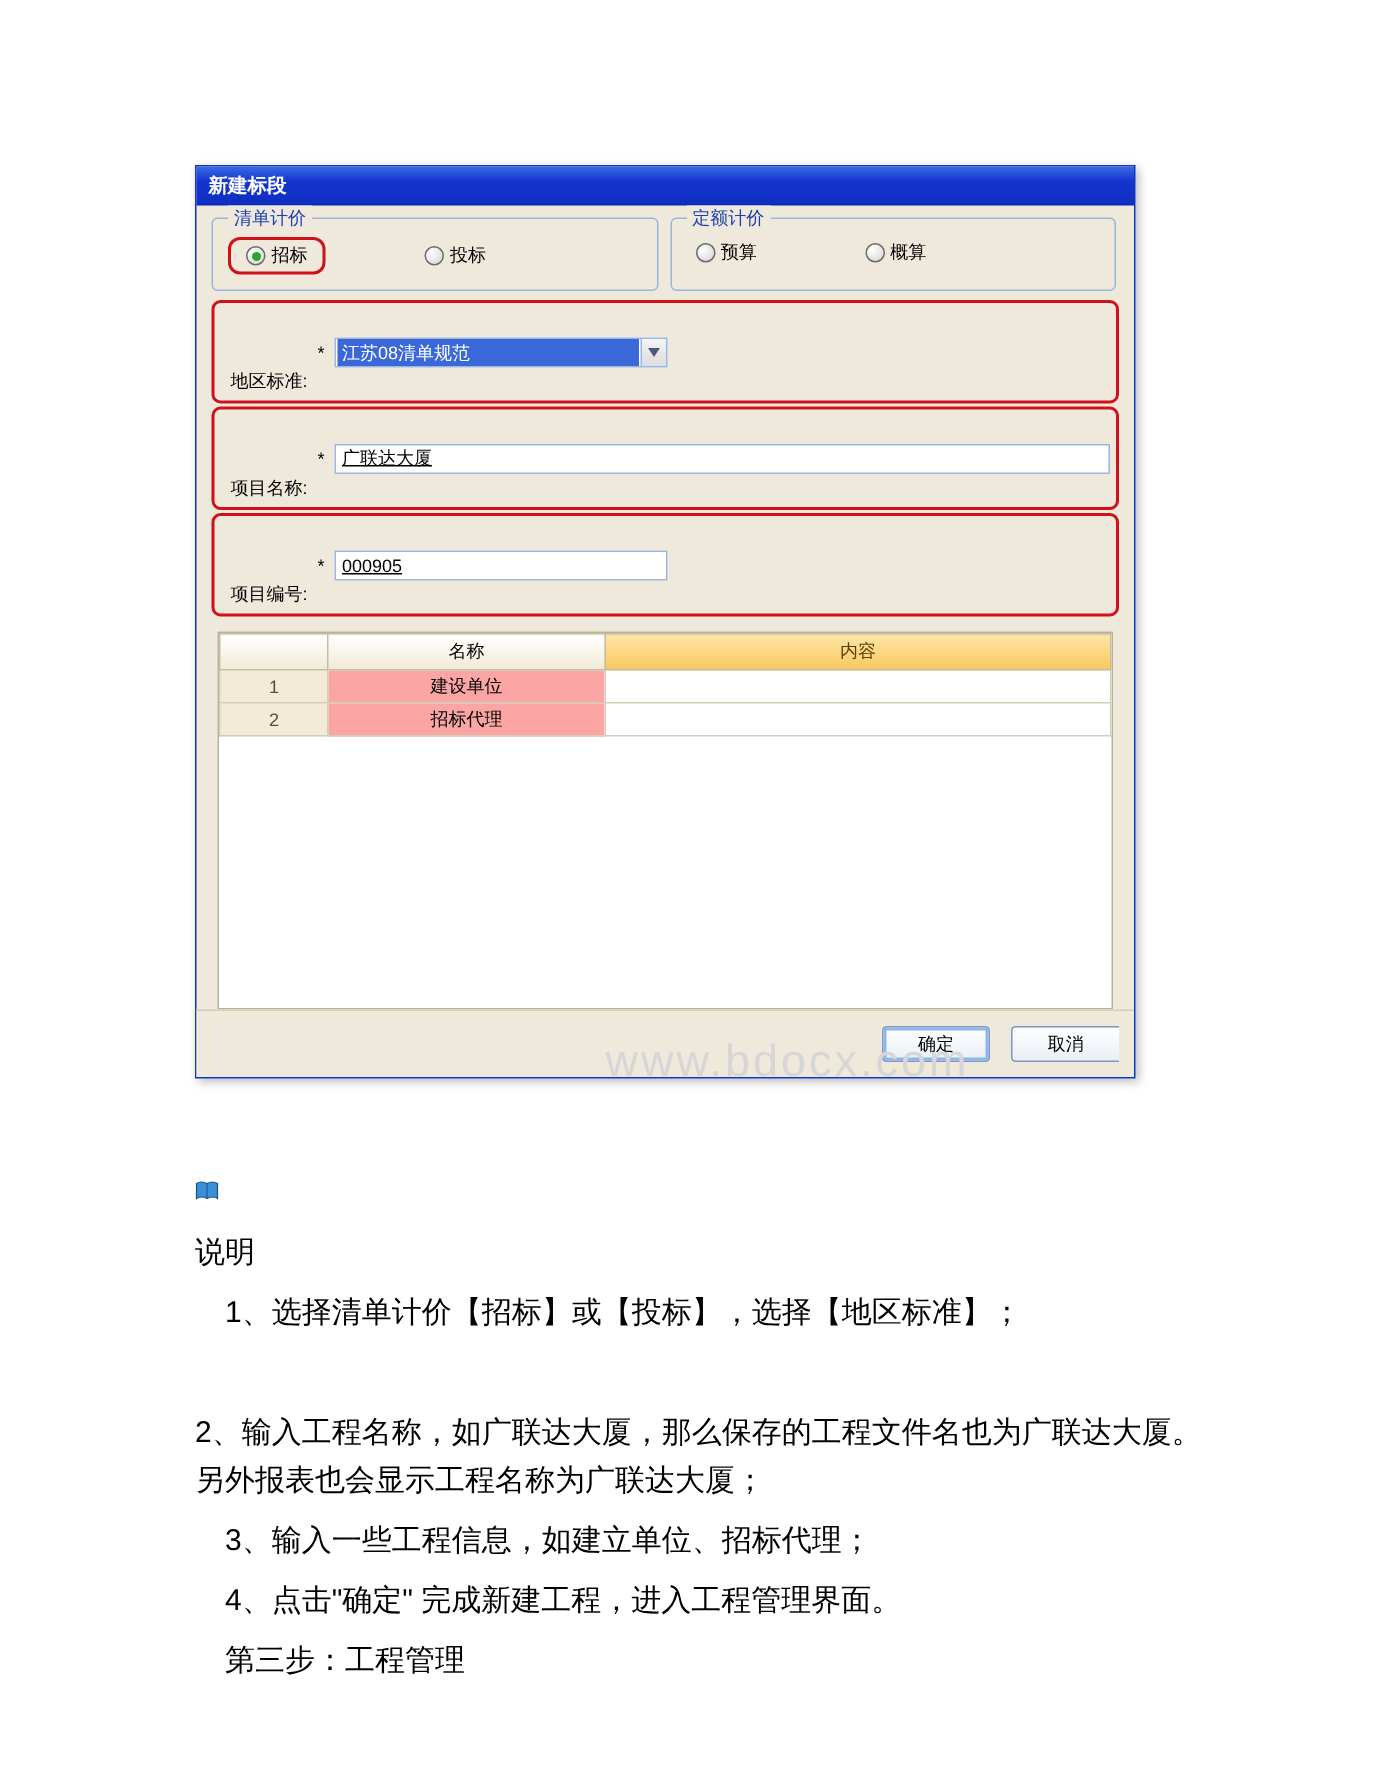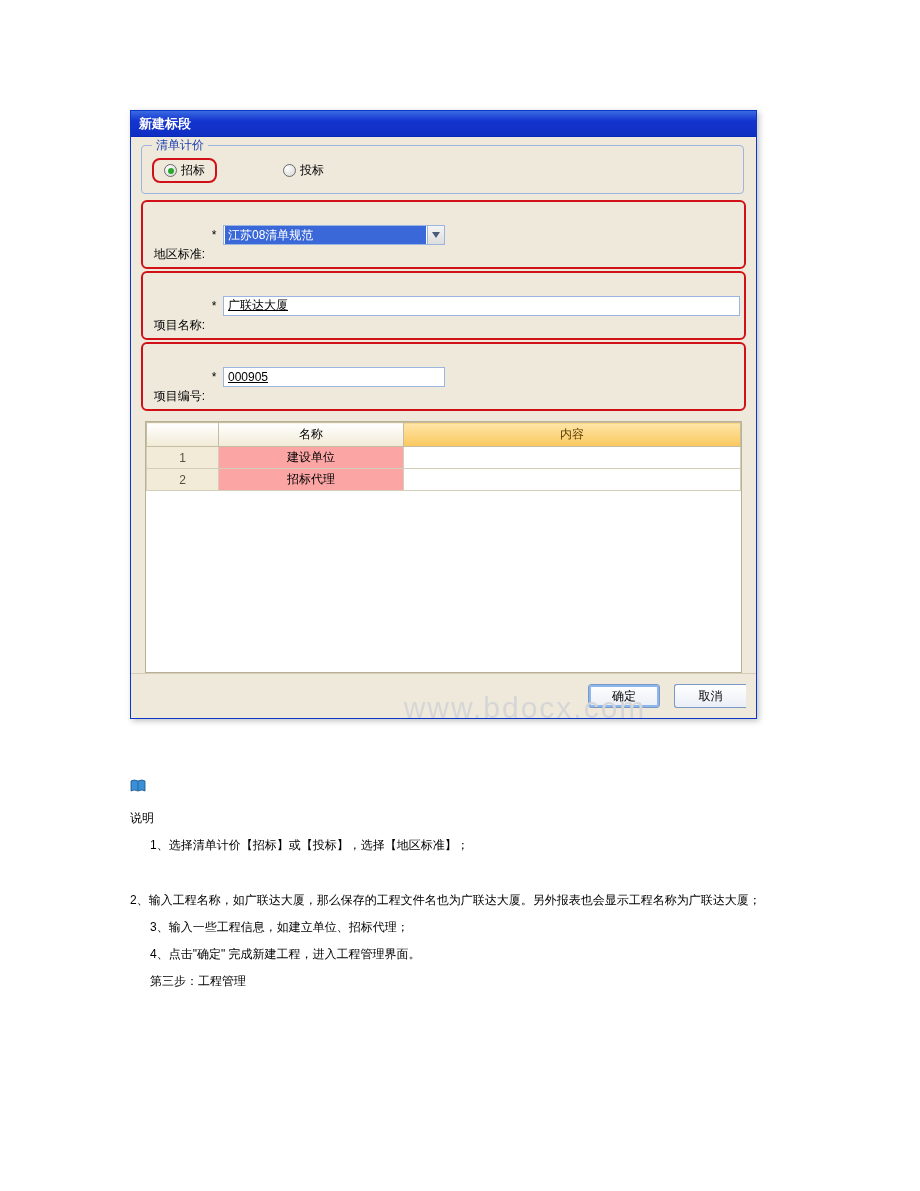--- a/index.html
+++ b/index.html
@@ -197,21 +197,21 @@
       top: -28px;
       text-align: center;
       color: #d6d6d6;
       font-size: 30px;
       letter-spacing: 2px;
       pointer-events: none;
       z-index: 0;
     }
     .below-doc {
       padding: 8px 110px 40px 130px;
-      font-size: 12px;
+      font-size: 20px;
       color: #000;
       line-height: 1.6;
     }
     .small-icon {
       width: 16px; height: 14px;
       display: inline-block;
       margin: 18px 0 8px 0;
     }
     .para { margin: 8px 0; }
     .para.indent1 { text-indent: 20px; }
@@ -230,20 +230,33 @@
       <div class="fieldset">
         <span class="fieldset-legend">清单计价</span>
         <div class="radio-row">
           <label class="radio-item highlighted">
             <span class="radio-circle checked"></span>
             <span>招标</span>
           </label>
           <label class="radio-item">
             <span class="radio-circle"></span>
             <span>投标</span>
+          </label>
+        </div>
+      </div>
+      <div class="fieldset">
+        <span class="fieldset-legend">定额计价</span>
+        <div class="radio-row">
+          <label class="radio-item">
+            <span class="radio-circle"></span>
+            <span>预算</span>
+          </label>
+          <label class="radio-item">
+            <span class="radio-circle"></span>
+            <span>概算</span>
           </label>
         </div>
       </div>
     </div>
 
     <div class="middle-zone">
       <div class="form-row">
         <span class="form-label">地区标准:</span>
         <span class="star">*</span>
         <div class="combo-wrap">

